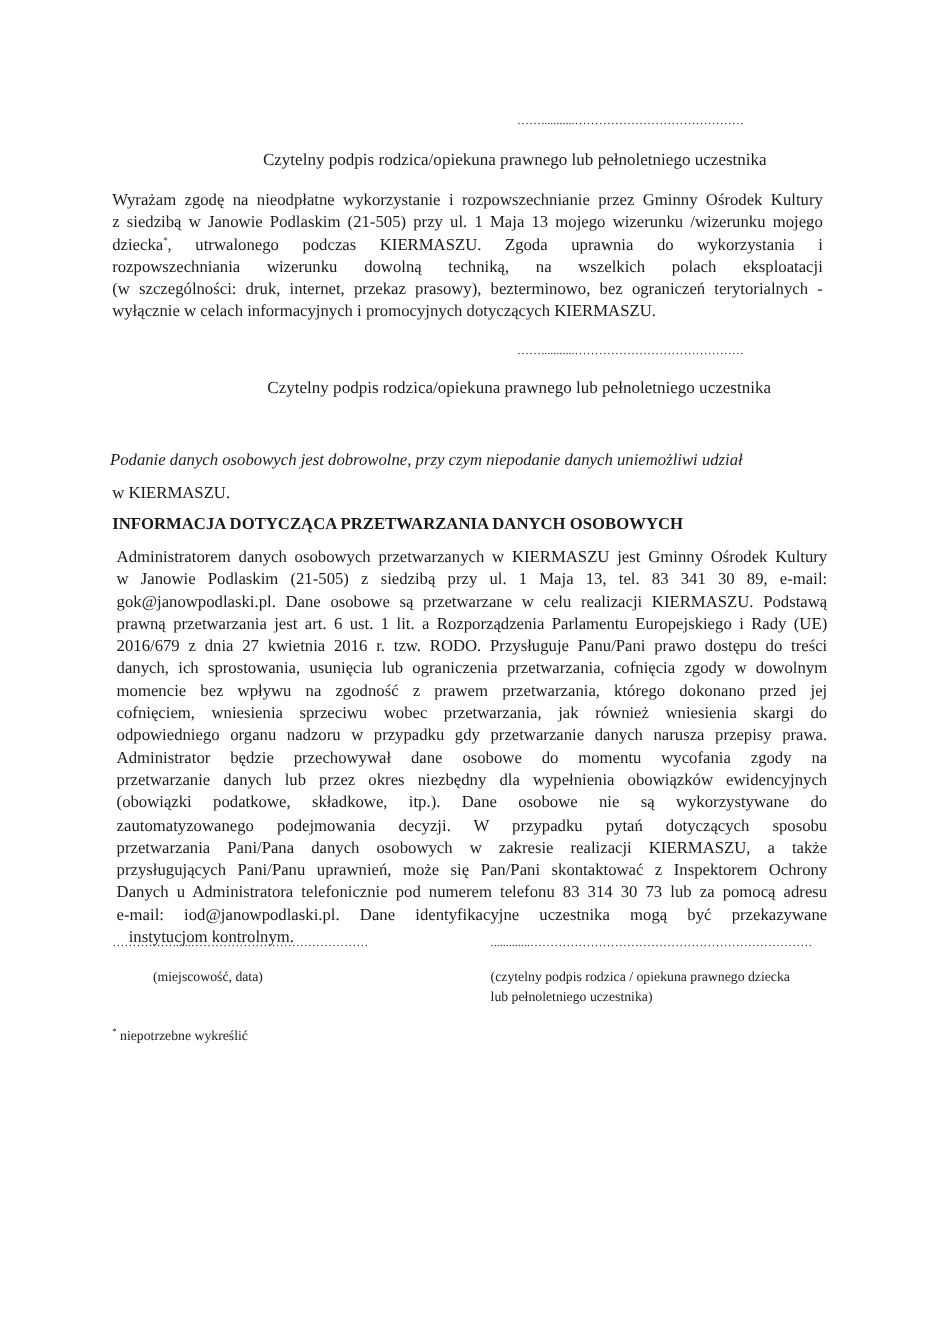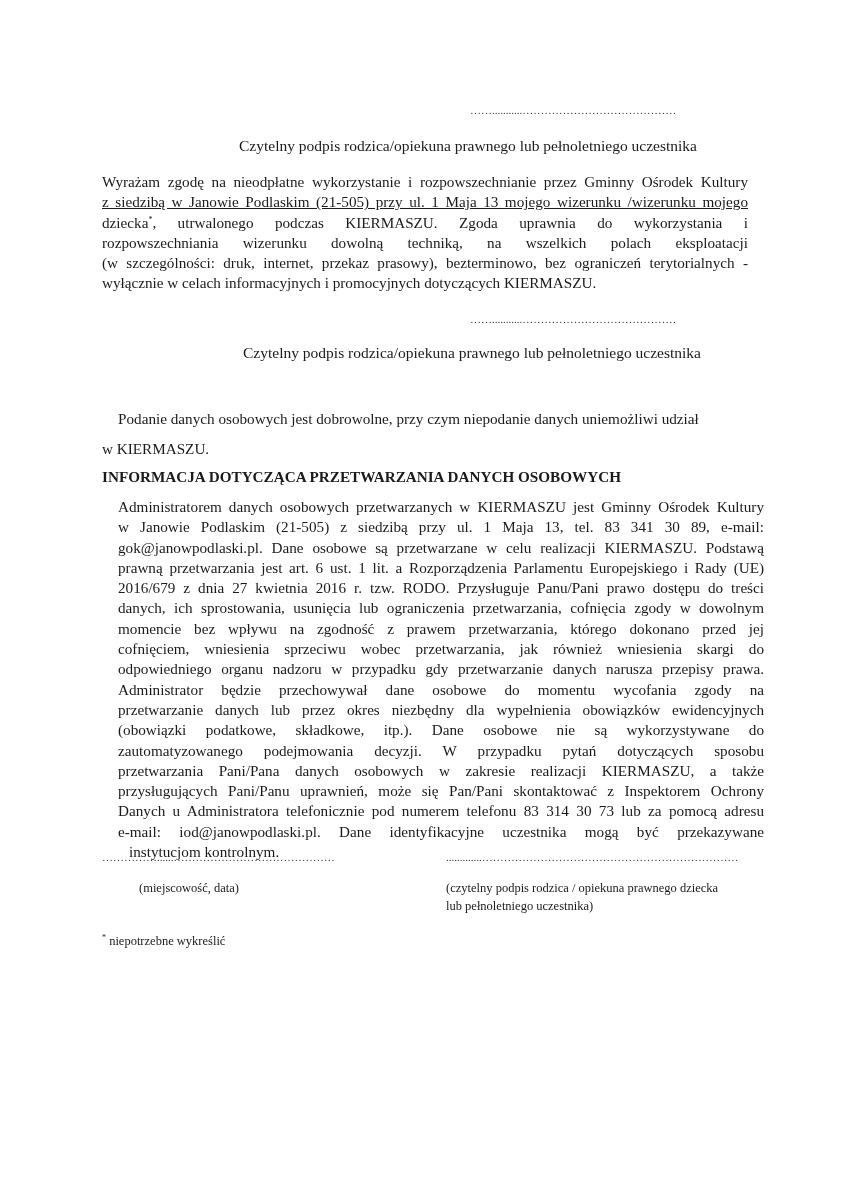--- a/index.html
+++ b/index.html
@@ -34,36 +34,36 @@
 </head>
 <body>
 
 <div class="page">
 
   <div class="abs dots" style="left:470px; top:104px; width:246px;">……...........……………………………………</div>
   <div class="abs sig-caption" style="left:239px; top:137px;">Czytelny podpis rodzica/opiekuna prawnego  lub pełnoletniego uczestnika</div>
 
   <div class="abs para" style="left:102px; top:172px; width:646px;">
     <span class="line" style="white-space: normal;">Wyrażam zgodę na nieodpłatne wykorzystanie i rozpowszechnianie przez Gminny Ośrodek Kultury</span>
-    <span class="line" style="white-space: normal; text-decoration: underline;">z siedzibą w Janowie Podlaskim (21-505) przy ul. 1 Maja 13 mojego wizerunku /wizerunku mojego</span>
+    <span class="line" style="white-space: normal;">z siedzibą w Janowie Podlaskim (21-505) przy ul. 1 Maja 13 mojego wizerunku /wizerunku mojego</span>
     <span class="line" style="white-space: normal;"><span>dziecka</span><sup>*</sup><span>, utrwalonego podczas KIERMASZU. Zgoda uprawnia do wykorzystania i</span></span>
     <span class="line" style="white-space: normal;">rozpowszechniania wizerunku dowolną techniką, na wszelkich polach eksploatacji</span>
     <span class="line" style="white-space: normal;">(w szczególności: druk, internet, przekaz prasowy), bezterminowo, bez ograniczeń terytorialnych -</span>
     <span class="line last" style="white-space: normal;">wyłącznie w celach informacyjnych i promocyjnych dotyczących KIERMASZU.</span>
   </div>
 
   <div class="abs dots" style="left:470px; top:313px; width:246px;">……...........……………………………………</div>
   <div class="abs sig-caption" style="left:243px; top:344px;">Czytelny podpis rodzica/opiekuna prawnego lub pełnoletniego uczestnika</div>
 
-  <div class="abs plain" style="left:118px; top:410px;">Podanie danych osobowych jest dobrowolne, przy czym niepodanie danych uniemożliwi udział</div>
+  <div class="abs plain" style="left:100px; top:410px;font-style:italic;">Podanie danych osobowych jest dobrowolne, przy czym niepodanie danych uniemożliwi udział</div>
   <div class="abs plain" style="left:102px; top:440px;">w KIERMASZU.</div>
 
   <div class="abs heading" style="left:102px; top:468px;">INFORMACJA DOTYCZĄCA PRZETWARZANIA DANYCH OSOBOWYCH</div>
 
-  <div class="abs para" id="gdpr-para" style="left:118px; top:497px; width:646px;">
+  <div class="abs para" id="gdpr-para" style="left:106px; top:497px; width:646px;">
       <span class="line" style="white-space: normal;">Administratorem danych osobowych przetwarzanych w KIERMASZU jest Gminny Ośrodek Kultury</span>
       <span class="line" style="white-space: normal;">w Janowie Podlaskim (21-505) z siedzibą przy ul. 1 Maja 13, tel. 83 341 30 89, e-mail:</span>
       <span class="line" style="white-space: normal;">gok@janowpodlaski.pl. Dane osobowe są przetwarzane w celu realizacji KIERMASZU. Podstawą</span>
       <span class="line" style="white-space: normal;">prawną przetwarzania jest art. 6 ust. 1 lit. a Rozporządzenia Parlamentu Europejskiego i Rady (UE)</span>
       <span class="line" style="white-space: normal;">2016/679 z dnia 27 kwietnia 2016 r. tzw. RODO. Przysługuje Panu/Pani prawo dostępu do treści</span>
       <span class="line" style="white-space: normal;">danych, ich sprostowania, usunięcia lub ograniczenia przetwarzania, cofnięcia zgody w dowolnym</span>
       <span class="line" style="white-space: normal;">momencie bez wpływu na zgodność z prawem przetwarzania, którego dokonano przed jej</span>
       <span class="line" style="white-space: normal;">cofnięciem, wniesienia sprzeciwu wobec przetwarzania, jak również wniesienia skargi do</span>
       <span class="line" style="white-space: normal;">odpowiedniego organu nadzoru w przypadku gdy przetwarzanie danych narusza przepisy prawa.</span>
       <span class="line" style="white-space: normal;">Administrator będzie przechowywał dane osobowe do momentu wycofania zgody na</span>

